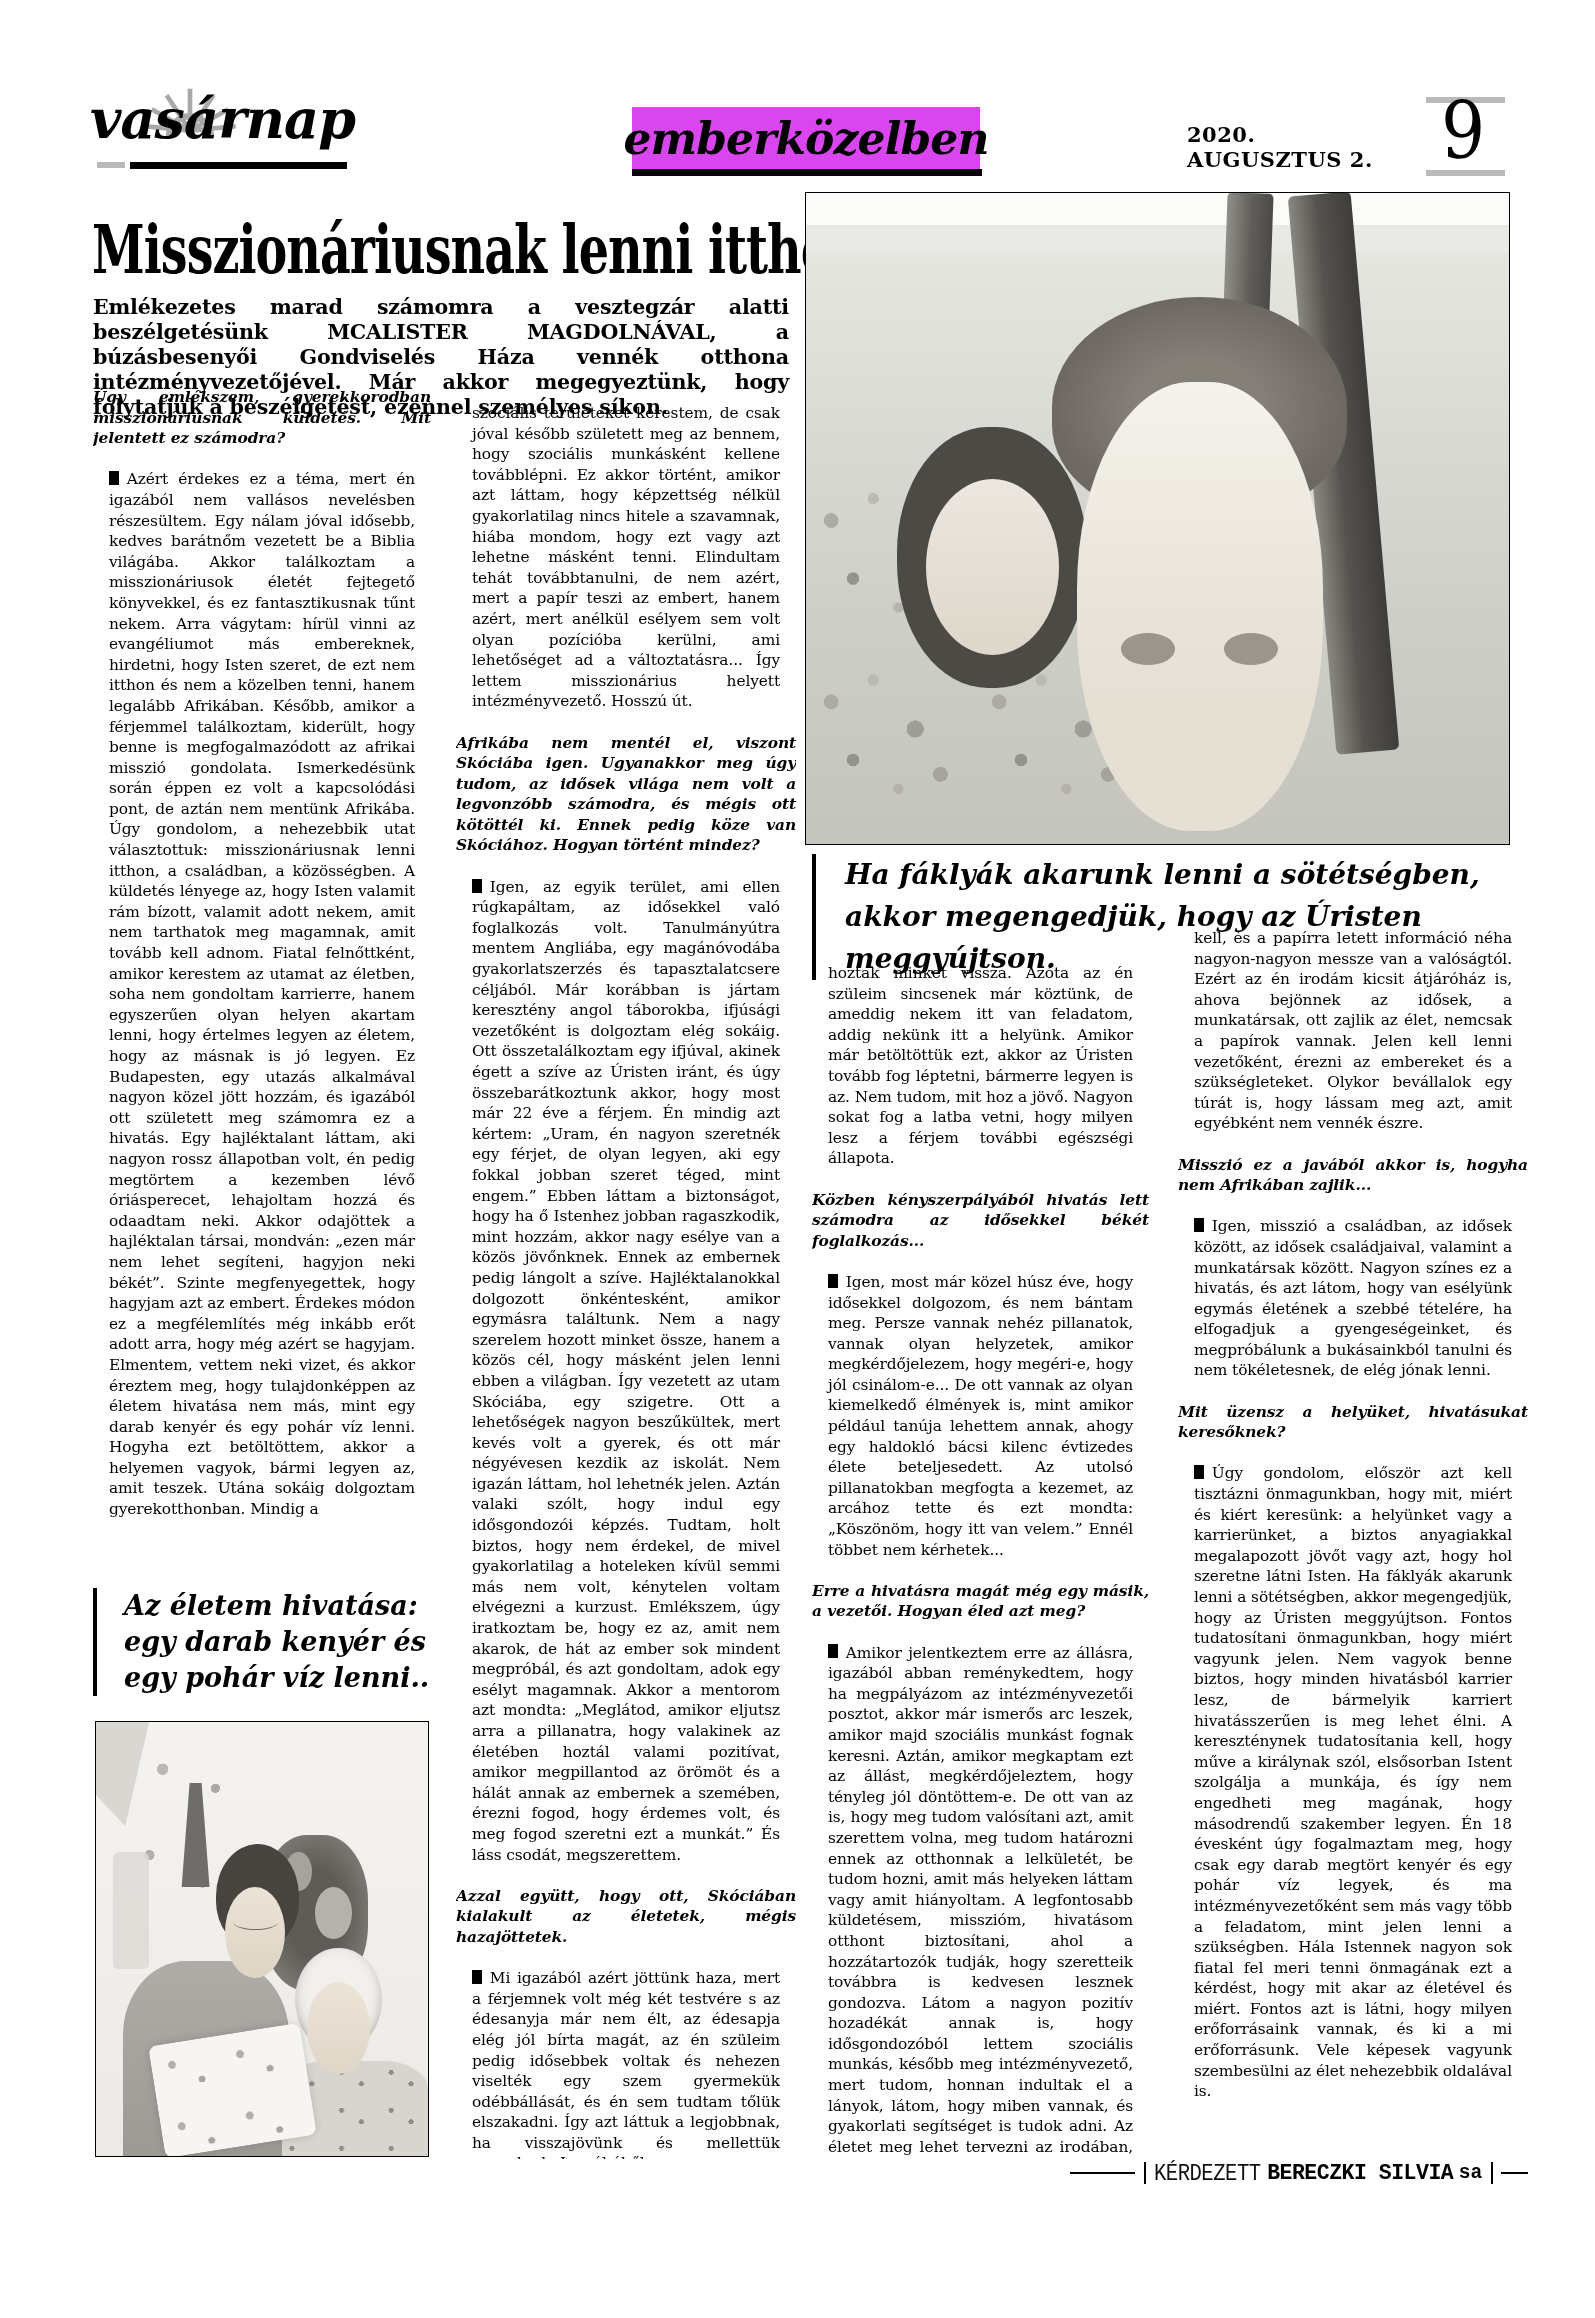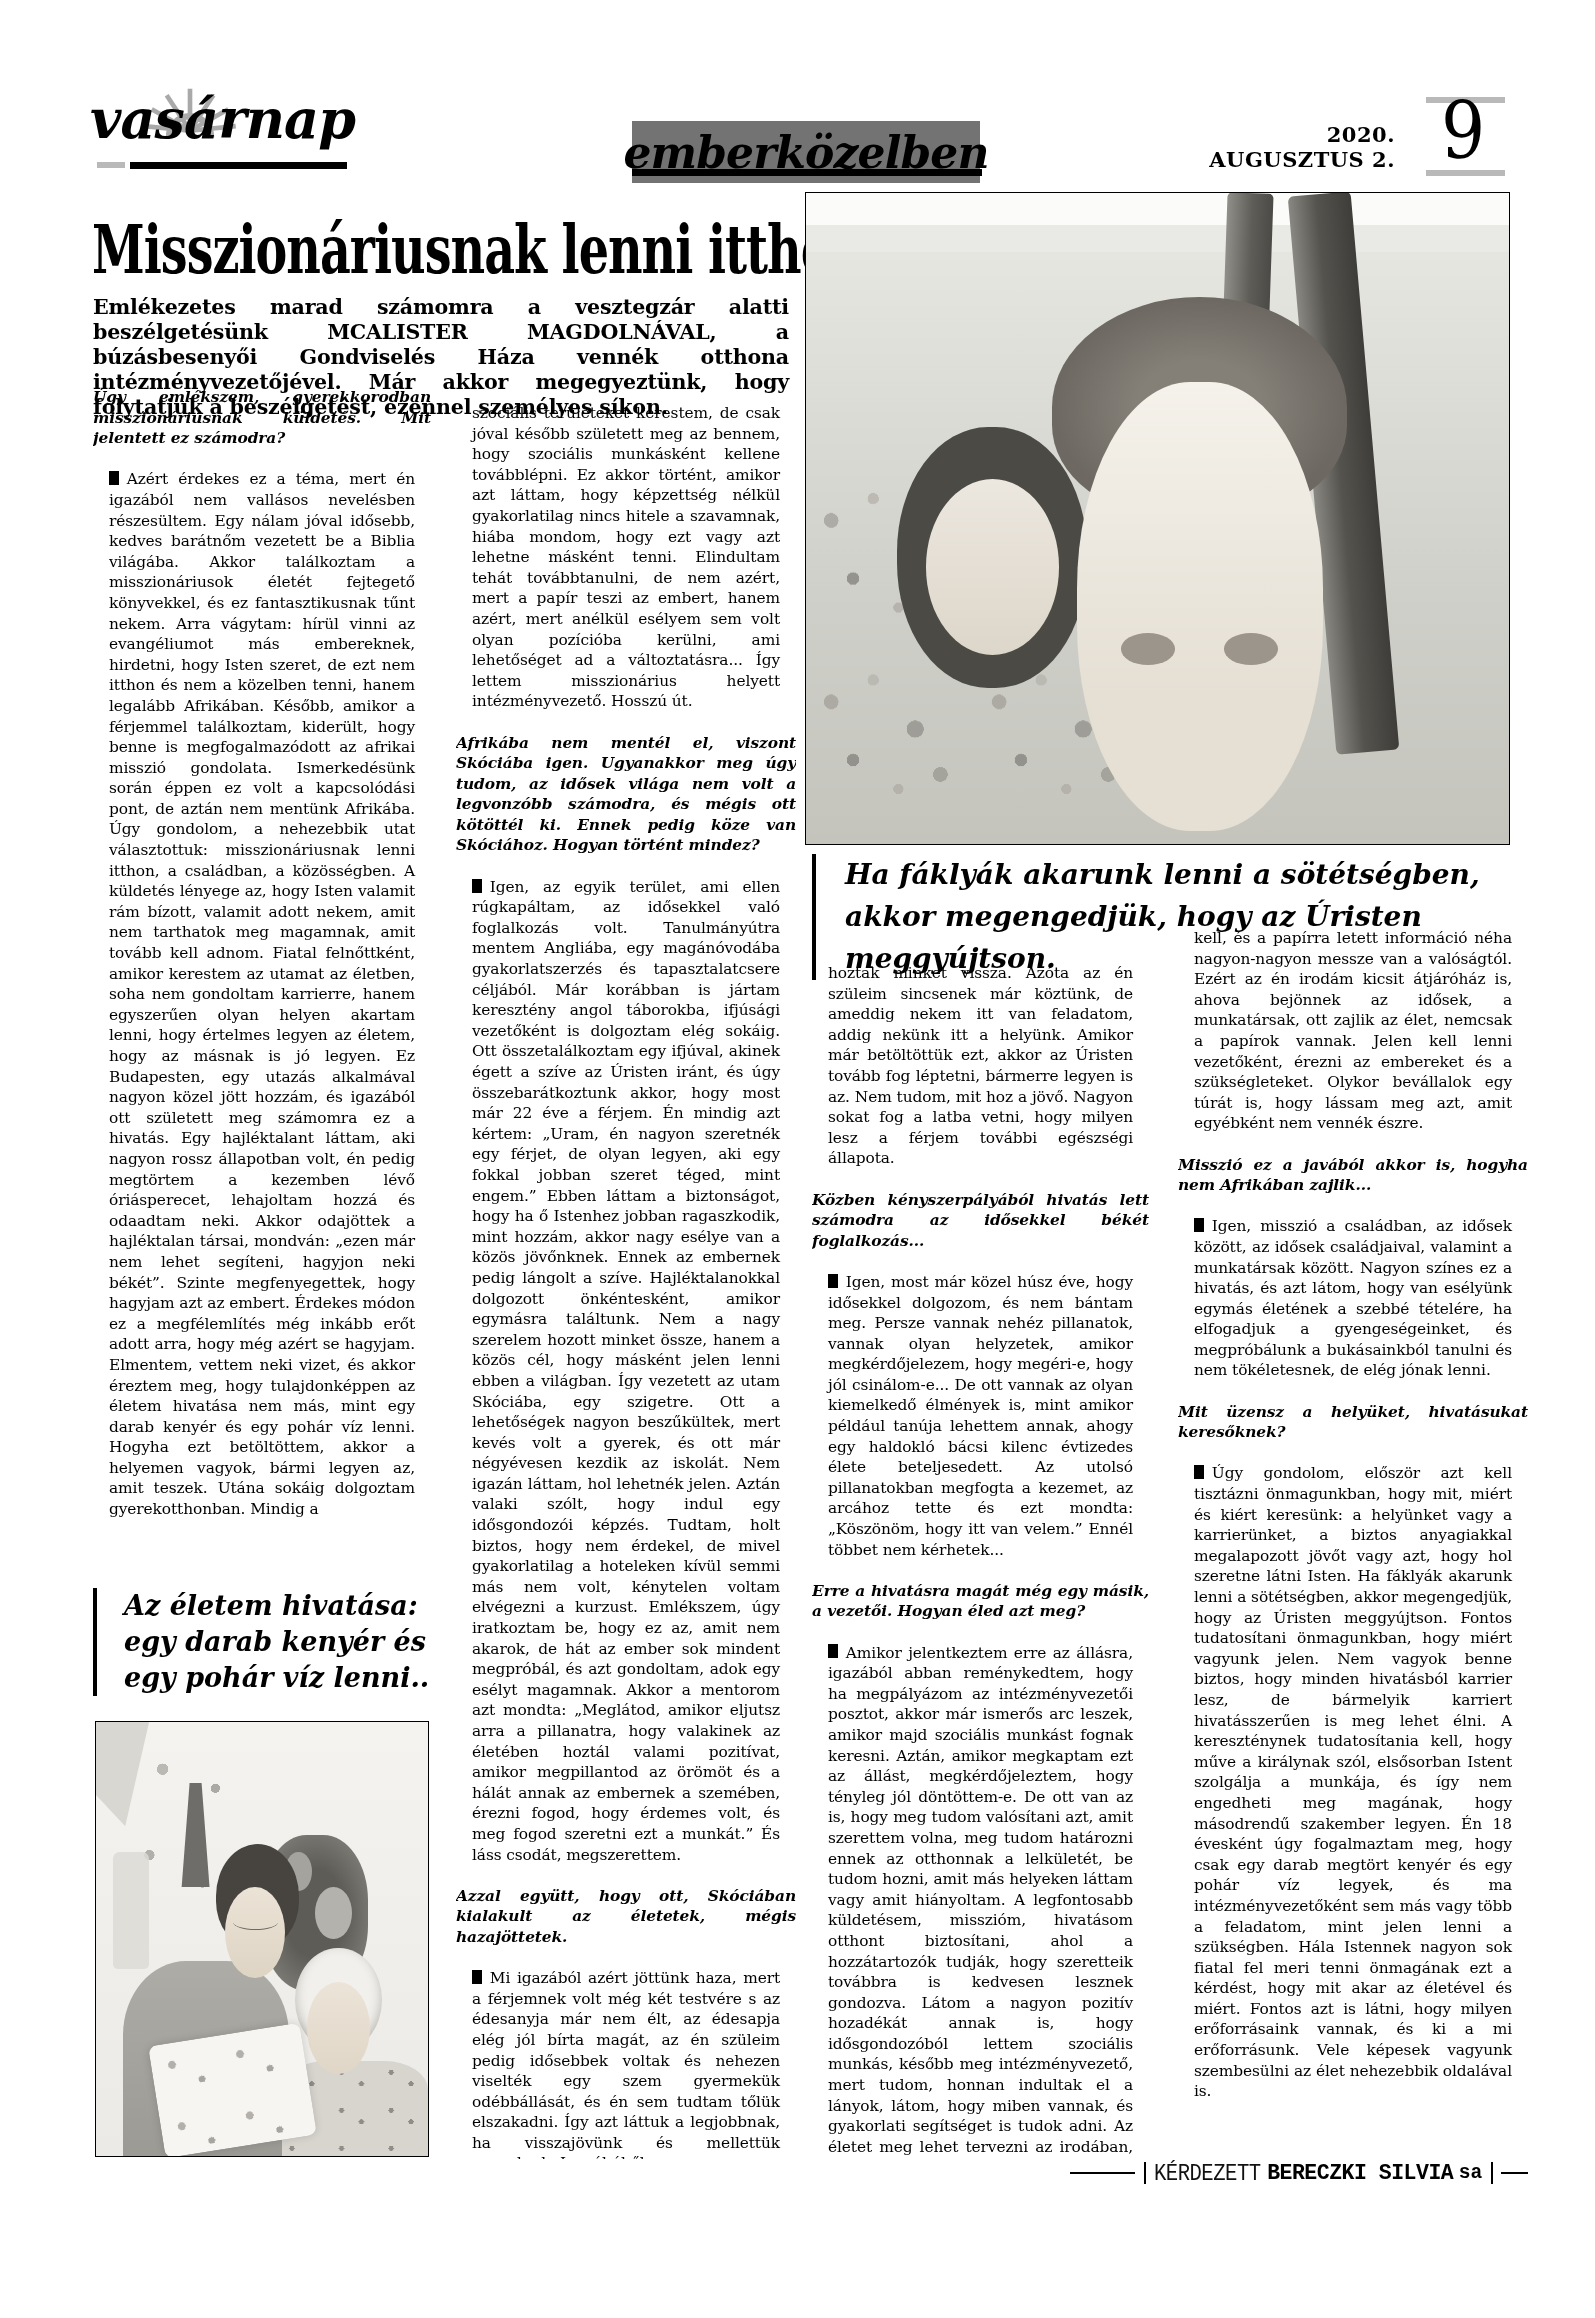--- a/index.html
+++ b/index.html
@@ -6,26 +6,26 @@
   .page { position:relative; width:1595px; height:2319px; background:#ffffff;
           font-family:"DejaVu Serif", serif; color:#000; overflow:hidden; }
 
   
   .logo-text { position:absolute; left:90px; top:92px; font-style:italic; font-weight:700;
                font-size:54px; letter-spacing:-0.9px; line-height:1; }
   .logo-sun { position:absolute; left:134px; top:85px; }
   .logo-underline-gray { position:absolute; left:97px; top:162px; width:28px; height:6px; background:#b9b9b9; }
   .logo-underline-black { position:absolute; left:130px; top:162px; width:217px; height:6.5px; background:#000; }
 
-  .section-box { position:absolute; left:632px; top:121px; width:348px; height:62px;
-                 background:#737373; display:flex; align-items:center; justify-content:center; }
+  .section-box { position:absolute; left:632px; top:107px; width:348px; height:62px;
+                 background:#d946ef; display:flex; align-items:center; justify-content:center; }
   .section-box span { font-style:italic; font-weight:700; font-size:44px; letter-spacing:-0.9px; }
   .section-underline { position:absolute; left:632px; top:169px; width:350px; height:7px; background:#000; }
 
-  .issue-date { position:absolute; left:1187px; top:122px; width:208px; text-align:right;
+  .issue-date { position:absolute; left:1187px; top:122px; width:208px; text-align:left;
                 font-weight:700; font-size:21px; letter-spacing:0.5px; }
   .pagenum-bar { position:absolute; left:1426px; width:79px; height:6px; background:#b9b9b9; }
   .bar-top { top:97px; } .bar-bottom { top:170px; }
   .pagenum { position:absolute; left:1421px; top:92px; width:84px; text-align:center;
              font-size:79px; font-weight:400; line-height:1; transform:scaleX(.88); }
 
   
   .headline { position:absolute; left:92px; top:209px; white-space:nowrap; }
   .headline span { display:inline-block; font-weight:700; font-size:68px; letter-spacing:-1.4px;
                    transform:scaleX(.70); transform-origin:left; }

